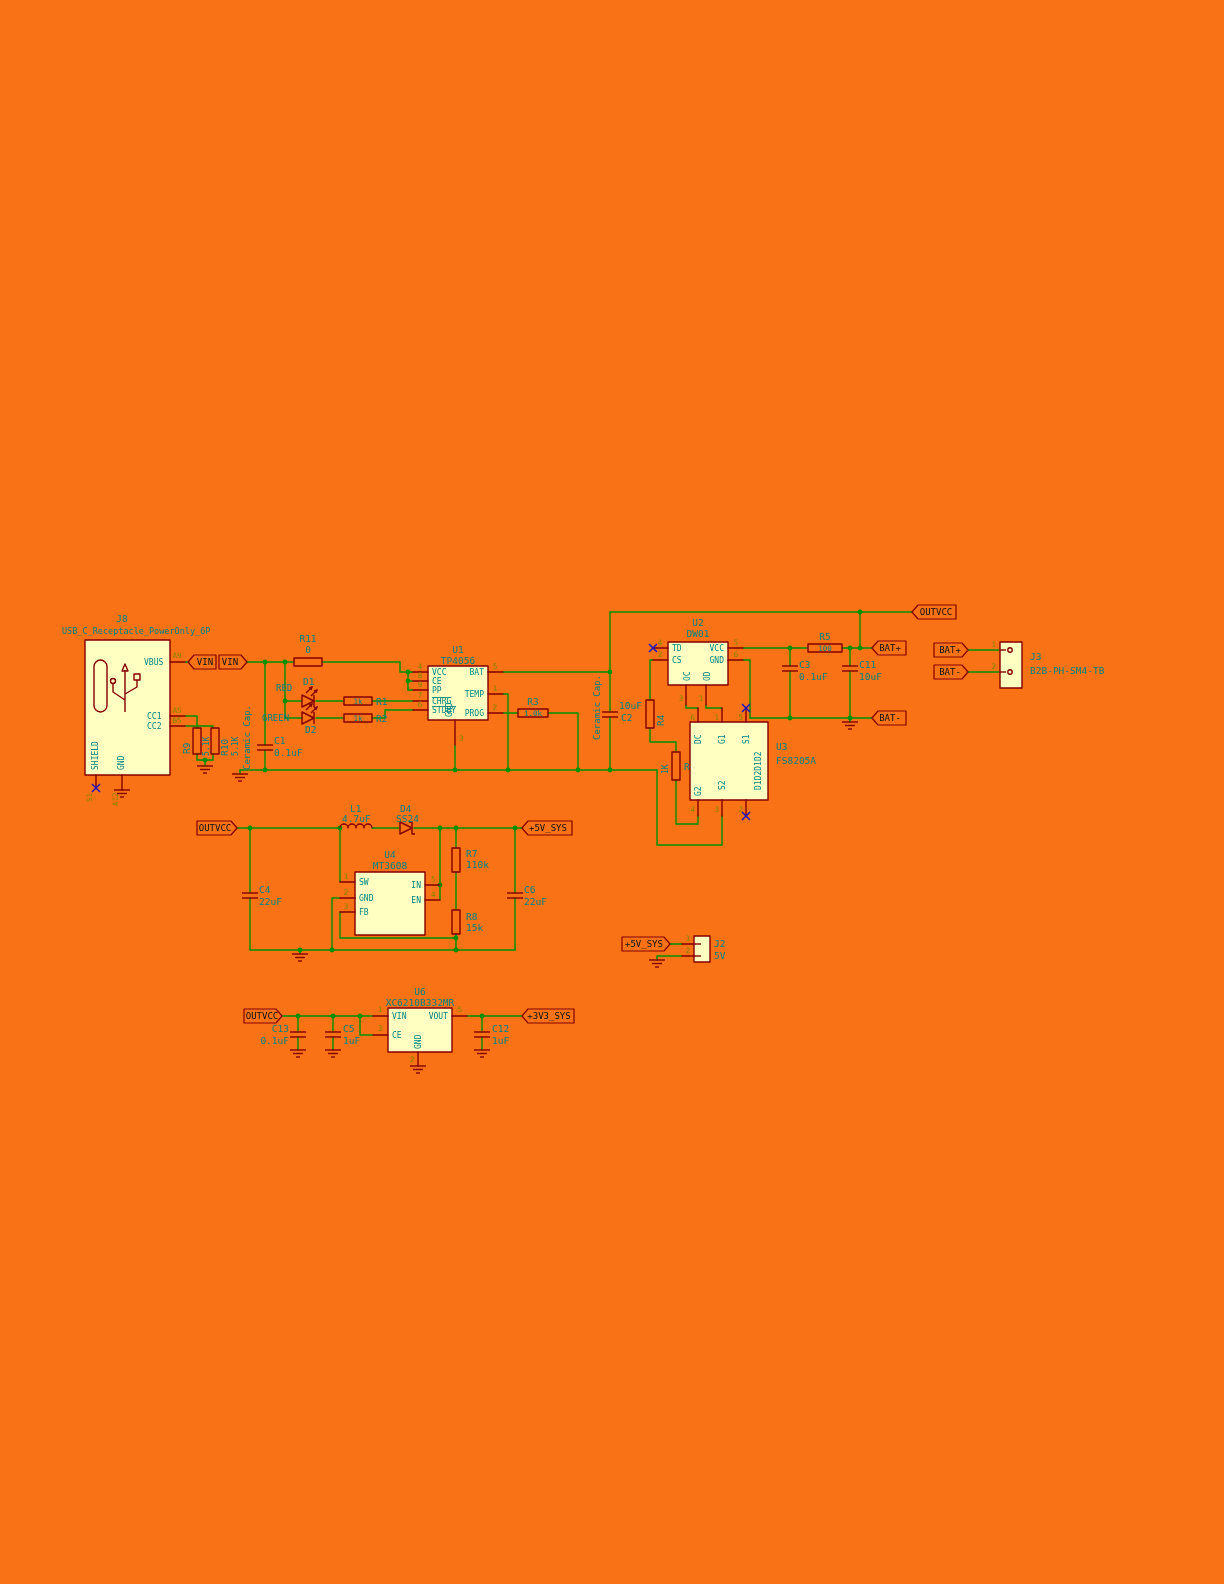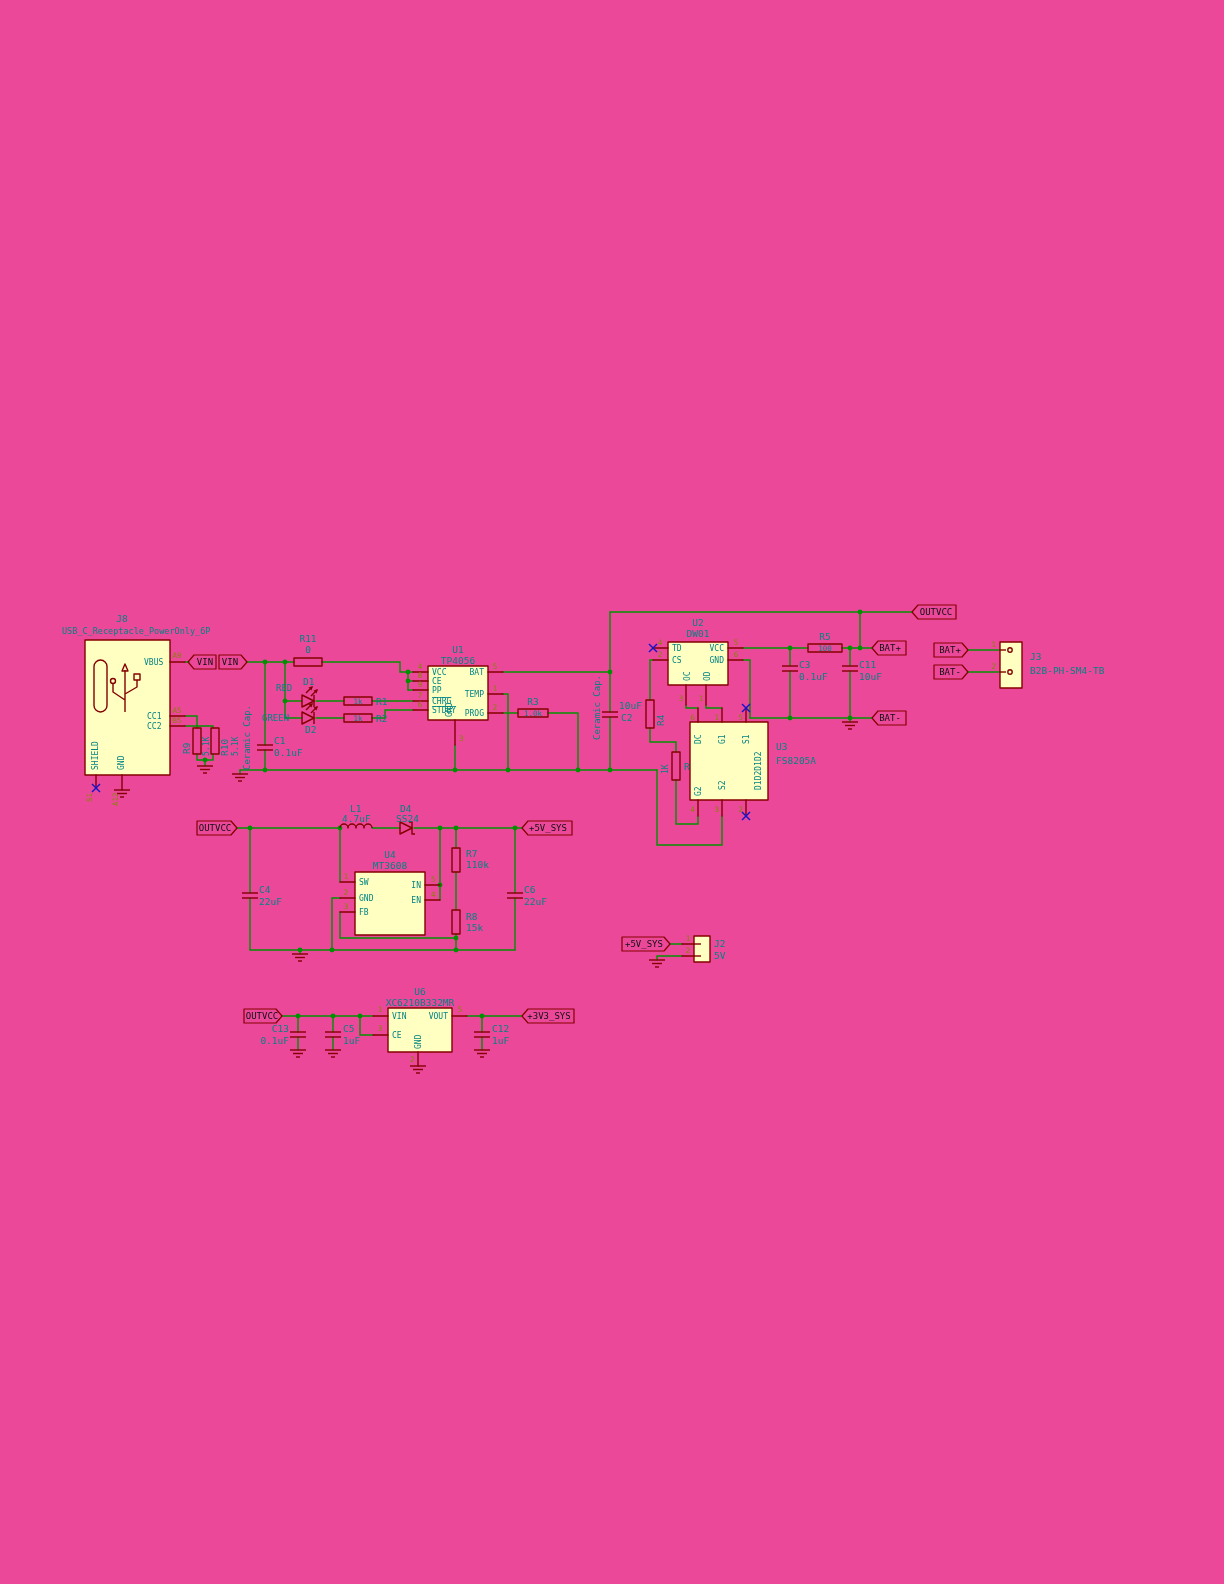--- a/index.html
+++ b/index.html
@@ -1,16 +1,16 @@
 <!DOCTYPE html>
 <html><head>
 <meta charset="utf-8">
 <style>
   html,body{margin:0;padding:0;background:#ffffff}
-  .canvas{position:relative;width:1224px;height:1584px;background:#ec4899;font-family:"DejaVu Sans Mono",monospace}
+  .canvas{position:relative;width:1224px;height:1584px;background:#f97316;font-family:"DejaVu Sans Mono",monospace}
   svg text{font-family:"DejaVu Sans Mono",monospace}
   .wire{stroke:#009100;stroke-width:1.4;fill:none;stroke-linecap:round}
   .stub{stroke:#840000;stroke-width:1.4;fill:none;stroke-linecap:round}
   .sym{stroke:#840000;stroke-width:1.4;fill:none;stroke-linejoin:round}
   .symf{stroke:#840000;stroke-width:1.4;fill:#FFFFC2;stroke-linejoin:round}
   .tag{stroke:#840000;stroke-width:1.2;fill:none;stroke-linejoin:round}
   .junc{fill:#009100;stroke:none}
   .nc{stroke:#1414C8;stroke-width:1.5}
   .ref{fill:#008484;font-size:9.5px}
   .val{fill:#008484;font-size:9.5px}

